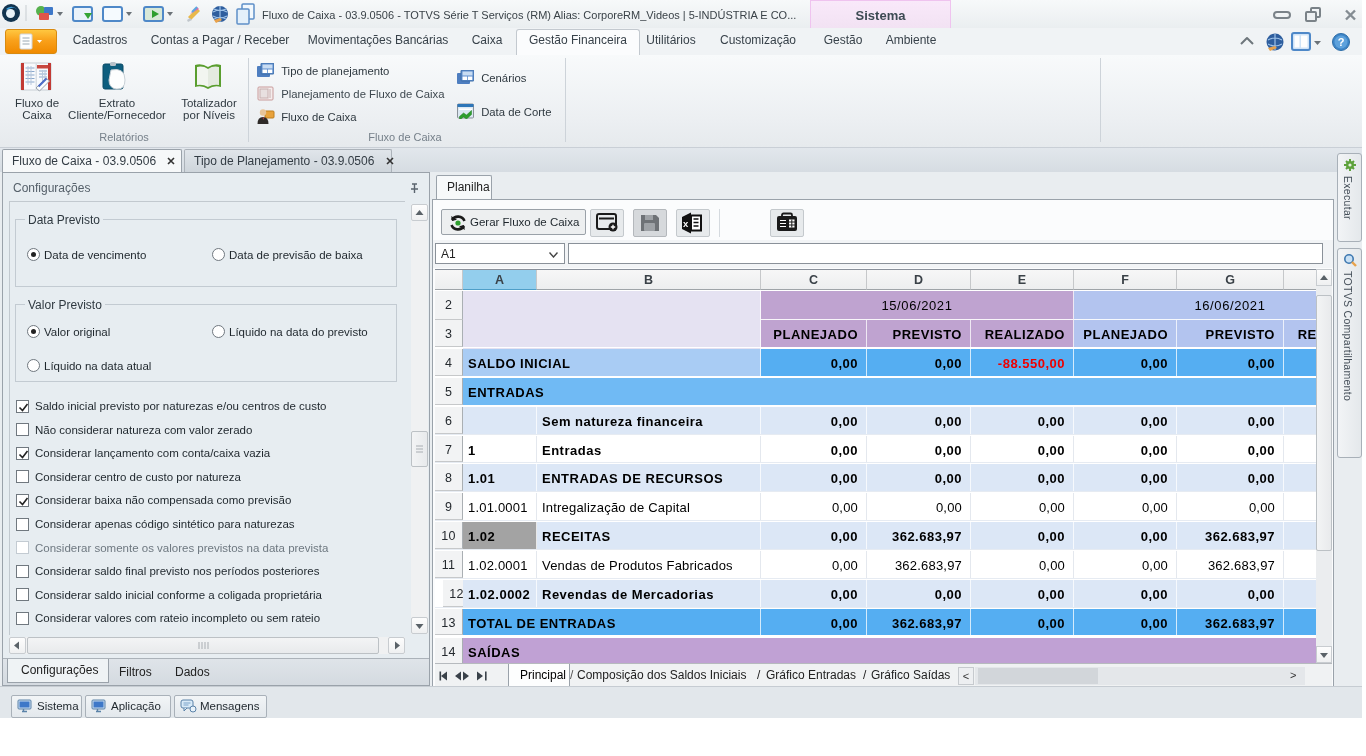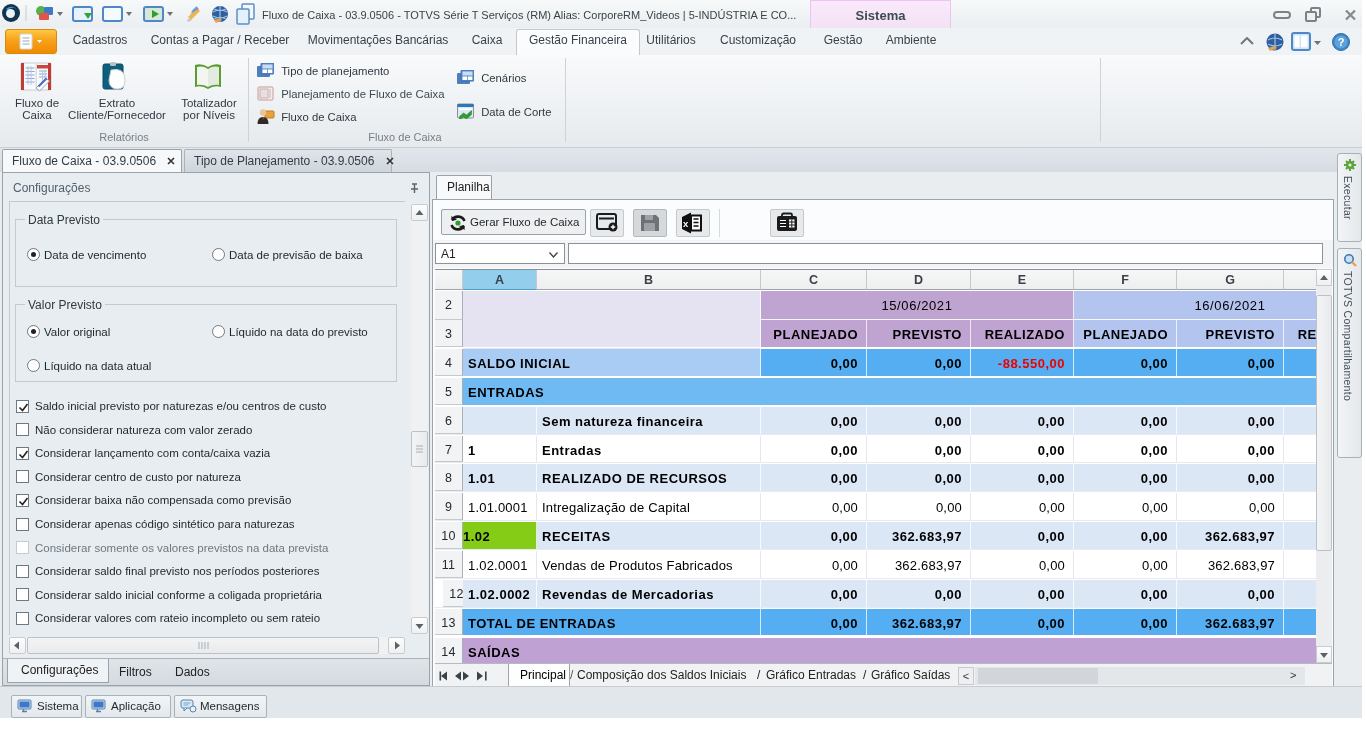--- a/index.html
+++ b/index.html
@@ -438,42 +438,42 @@
             <div class="cell b num" style="left:326px;width:106px;background:#FFFFFF;border-right:1px solid #E4E8EE;padding-top:7px;">0,00</div>
             <div class="cell b num" style="left:432px;width:104px;background:#FFFFFF;border-right:1px solid #E4E8EE;padding-top:7px;">0,00</div>
             <div class="cell b num" style="left:536px;width:103px;background:#FFFFFF;border-right:1px solid #E4E8EE;padding-top:7px;">0,00</div>
             <div class="cell b num" style="left:639px;width:103px;background:#FFFFFF;border-right:1px solid #E4E8EE;padding-top:7px;">0,00</div>
             <div class="cell b num" style="left:742px;width:107px;background:#FFFFFF;border-right:1px solid #E4E8EE;padding-top:7px;">0,00</div>
             <div class="cell b num" style="left:849px;width:103px;background:#FFFFFF;border-right:1px solid #E4E8EE;padding-top:7px;"></div>
           </div>
 <div class="grow" style="top:194.40px;height:27.85px;border-bottom:1px solid #E6EBF2">
             <div class="cell rn" style="left:0;width:28px;padding-top:7px">8</div>
             <div class="cell b" style="left:28px;width:74px;background:#DCE7F6;border-right:1px solid rgba(255,255,255,.75);padding-top:7px;padding-left:5px;">1.01</div>
-            <div class="cell b" style="left:102px;width:224px;background:#DCE7F6;border-right:1px solid rgba(255,255,255,.75);padding-top:7px;padding-left:5px;">REALIZADO DE RECURSOS</div>
+            <div class="cell b" style="left:102px;width:224px;background:#DCE7F6;border-right:1px solid rgba(255,255,255,.75);padding-top:7px;padding-left:5px;">ENTRADAS DE RECURSOS</div>
             <div class="cell b num" style="left:326px;width:106px;background:#DCE7F6;border-right:1px solid rgba(255,255,255,.75);padding-top:7px;">0,00</div>
             <div class="cell b num" style="left:432px;width:104px;background:#DCE7F6;border-right:1px solid rgba(255,255,255,.75);padding-top:7px;">0,00</div>
             <div class="cell b num" style="left:536px;width:103px;background:#DCE7F6;border-right:1px solid rgba(255,255,255,.75);padding-top:7px;">0,00</div>
             <div class="cell b num" style="left:639px;width:103px;background:#DCE7F6;border-right:1px solid rgba(255,255,255,.75);padding-top:7px;">0,00</div>
             <div class="cell b num" style="left:742px;width:107px;background:#DCE7F6;border-right:1px solid rgba(255,255,255,.75);padding-top:7px;">0,00</div>
             <div class="cell b num" style="left:849px;width:103px;background:#DCE7F6;border-right:1px solid rgba(255,255,255,.75);padding-top:7px;"></div>
           </div>
 <div class="grow" style="top:223.25px;height:27.85px;border-bottom:1px solid #E6EBF2">
             <div class="cell rn" style="left:0;width:28px;padding-top:7px">9</div>
             <div class="cell" style="left:28px;width:74px;background:#FFFFFF;border-right:1px solid #E4E8EE;padding-top:7px;padding-left:5px;">1.01.0001</div>
             <div class="cell" style="left:102px;width:224px;background:#FFFFFF;border-right:1px solid #E4E8EE;padding-top:7px;padding-left:5px;">Intregalização de Capital</div>
             <div class="cell num" style="left:326px;width:106px;background:#FFFFFF;border-right:1px solid #E4E8EE;padding-top:7px;">0,00</div>
             <div class="cell num" style="left:432px;width:104px;background:#FFFFFF;border-right:1px solid #E4E8EE;padding-top:7px;">0,00</div>
             <div class="cell num" style="left:536px;width:103px;background:#FFFFFF;border-right:1px solid #E4E8EE;padding-top:7px;">0,00</div>
             <div class="cell num" style="left:639px;width:103px;background:#FFFFFF;border-right:1px solid #E4E8EE;padding-top:7px;">0,00</div>
             <div class="cell num" style="left:742px;width:107px;background:#FFFFFF;border-right:1px solid #E4E8EE;padding-top:7px;">0,00</div>
             <div class="cell num" style="left:849px;width:103px;background:#FFFFFF;border-right:1px solid #E4E8EE;padding-top:7px;"></div>
           </div>
 <div class="grow" style="top:252.10px;height:27.85px;border-bottom:1px solid #E6EBF2">
             <div class="cell rn" style="left:0;width:28px;padding-top:7px">10</div>
-            <div class="cell b" style="left:28px;width:74px;background:#84cc16;border-right:1px solid rgba(255,255,255,.75);padding-top:7px;">1.02</div>
+            <div class="cell b" style="left:28px;width:74px;background:#a3a3a3;border-right:1px solid rgba(255,255,255,.75);padding-top:7px;padding-left:5px;">1.02</div>
             <div class="cell b" style="left:102px;width:224px;background:#DCE7F6;border-right:1px solid rgba(255,255,255,.75);padding-top:7px;padding-left:5px;">RECEITAS</div>
             <div class="cell b num" style="left:326px;width:106px;background:#DCE7F6;border-right:1px solid rgba(255,255,255,.75);padding-top:7px;">0,00</div>
             <div class="cell b num" style="left:432px;width:104px;background:#DCE7F6;border-right:1px solid rgba(255,255,255,.75);padding-top:7px;">362.683,97</div>
             <div class="cell b num" style="left:536px;width:103px;background:#DCE7F6;border-right:1px solid rgba(255,255,255,.75);padding-top:7px;">0,00</div>
             <div class="cell b num" style="left:639px;width:103px;background:#DCE7F6;border-right:1px solid rgba(255,255,255,.75);padding-top:7px;">0,00</div>
             <div class="cell b num" style="left:742px;width:107px;background:#DCE7F6;border-right:1px solid rgba(255,255,255,.75);padding-top:7px;">362.683,97</div>
             <div class="cell b num" style="left:849px;width:103px;background:#DCE7F6;border-right:1px solid rgba(255,255,255,.75);padding-top:7px;"></div>
           </div>
 <div class="grow" style="top:280.95px;height:27.85px;border-bottom:1px solid #E6EBF2">
             <div class="cell rn" style="left:0;width:28px;padding-top:7px">11</div>

